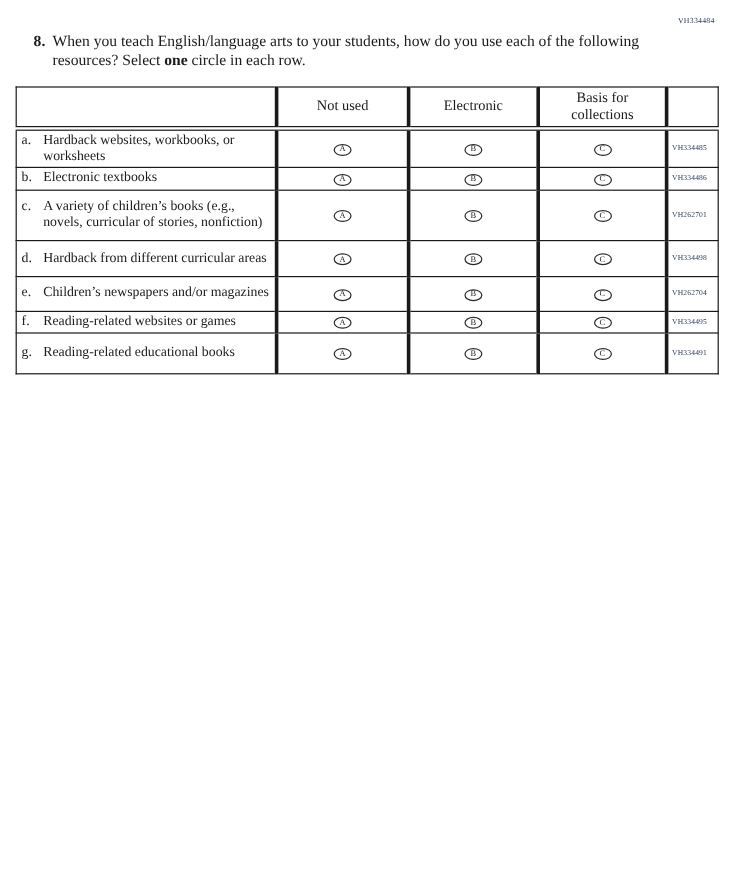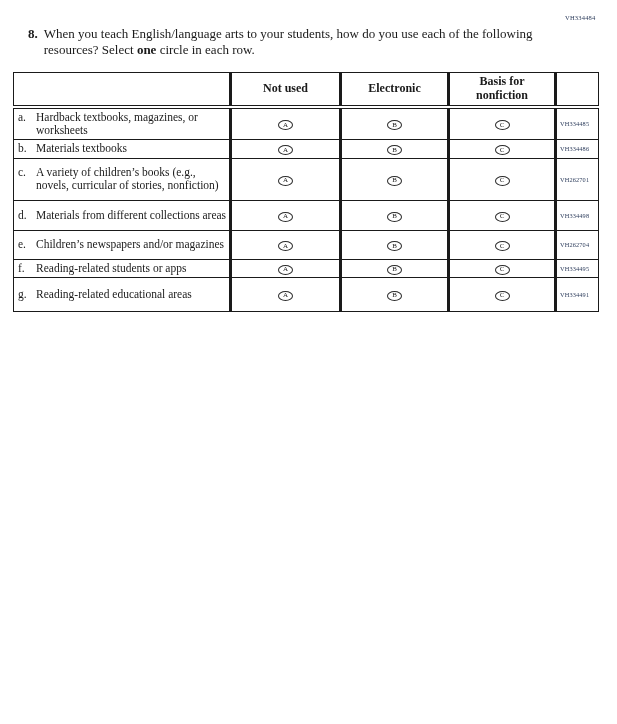--- a/index.html
+++ b/index.html
@@ -59,21 +59,21 @@
   
   table.survey thead th { border-bottom: 4px double #1a1a1a; }
 
   col.c-item  { width: 217px; }
   col.c-not   { width: 110px; }
   col.c-sup   { width: 108px; }
   col.c-basis { width: 107px; }
   col.c-code  { width: 43px; }
 
   thead th {
-    font-weight: bold;
+    font-weight: normal;
     font-size: 12px;
     line-height: 13.5px;
     text-align: center;
     vertical-align: middle;
     height: 34px;
     padding: 2px 6px;
   }
   thead th.basis-head { padding: 2px 14px; }
 
   td { vertical-align: middle; }
@@ -132,44 +132,44 @@
         <col class="c-not">
         <col class="c-sup">
         <col class="c-basis">
         <col class="c-code">
     </colgroup>
     <thead>
       <tr>
         <th></th>
         <th class="thick-l">Not used</th>
         <th class="thick-l">Electronic</th>
-        <th class="thick-l basis-head">Basis for nonfiction</th>
+        <th class="thick-l basis-head">Basis for collections</th>
         <th class="thick-l"></th>
       </tr>
     </thead>
     <tbody>
 
       <tr class="rh-a">
         <td class="item-cell">
           <span class="item-inner">
               <span class="row-letter">a.</span>
-              <span class="row-label">Hardback textbooks, magazines, or worksheets</span>
+              <span class="row-label">Hardback websites, workbooks, or worksheets</span>
             </span>
         </td>
         <td class="thick-l bubble-cell"><span class="bubble">A</span></td>
         <td class="thick-l bubble-cell"><span class="bubble">B</span></td>
         <td class="thick-l bubble-cell"><span class="bubble">C</span></td>
         <td class="thick-l code-cell">VH334485</td>
       </tr>
 
       <tr class="rh-b">
         <td class="item-cell">
           <span class="item-inner">
               <span class="row-letter">b.</span>
-              <span class="row-label">Materials textbooks</span>
+              <span class="row-label">Electronic textbooks</span>
             </span>
         </td>
         <td class="thick-l bubble-cell"><span class="bubble">A</span></td>
         <td class="thick-l bubble-cell"><span class="bubble">B</span></td>
         <td class="thick-l bubble-cell"><span class="bubble">C</span></td>
         <td class="thick-l code-cell">VH334486</td>
       </tr>
 
       <tr class="rh-c">
         <td class="item-cell">
@@ -181,21 +181,21 @@
         <td class="thick-l bubble-cell"><span class="bubble">A</span></td>
         <td class="thick-l bubble-cell"><span class="bubble">B</span></td>
         <td class="thick-l bubble-cell"><span class="bubble">C</span></td>
         <td class="thick-l code-cell">VH262701</td>
       </tr>
 
       <tr class="rh-d">
         <td class="item-cell">
           <span class="item-inner">
               <span class="row-letter">d.</span>
-              <span class="row-label">Materials from different collections areas</span>
+              <span class="row-label">Hardback from different curricular areas</span>
             </span>
         </td>
         <td class="thick-l bubble-cell"><span class="bubble">A</span></td>
         <td class="thick-l bubble-cell"><span class="bubble">B</span></td>
         <td class="thick-l bubble-cell"><span class="bubble">C</span></td>
         <td class="thick-l code-cell">VH334498</td>
       </tr>
 
       <tr class="rh-e">
         <td class="item-cell">
@@ -207,34 +207,34 @@
         <td class="thick-l bubble-cell"><span class="bubble">A</span></td>
         <td class="thick-l bubble-cell"><span class="bubble">B</span></td>
         <td class="thick-l bubble-cell"><span class="bubble">C</span></td>
         <td class="thick-l code-cell">VH262704</td>
       </tr>
 
       <tr class="rh-f">
         <td class="item-cell">
           <span class="item-inner">
               <span class="row-letter">f.</span>
-              <span class="row-label">Reading-related students or apps</span>
+              <span class="row-label">Reading-related websites or games</span>
             </span>
         </td>
         <td class="thick-l bubble-cell"><span class="bubble">A</span></td>
         <td class="thick-l bubble-cell"><span class="bubble">B</span></td>
         <td class="thick-l bubble-cell"><span class="bubble">C</span></td>
         <td class="thick-l code-cell">VH334495</td>
       </tr>
 
       <tr class="rh-g">
         <td class="item-cell">
           <span class="item-inner">
               <span class="row-letter">g.</span>
-              <span class="row-label">Reading-related educational areas</span>
+              <span class="row-label">Reading-related educational books</span>
             </span>
         </td>
         <td class="thick-l bubble-cell"><span class="bubble">A</span></td>
         <td class="thick-l bubble-cell"><span class="bubble">B</span></td>
         <td class="thick-l bubble-cell"><span class="bubble">C</span></td>
         <td class="thick-l code-cell">VH334491</td>
       </tr>
 
     </tbody>
   </table>

